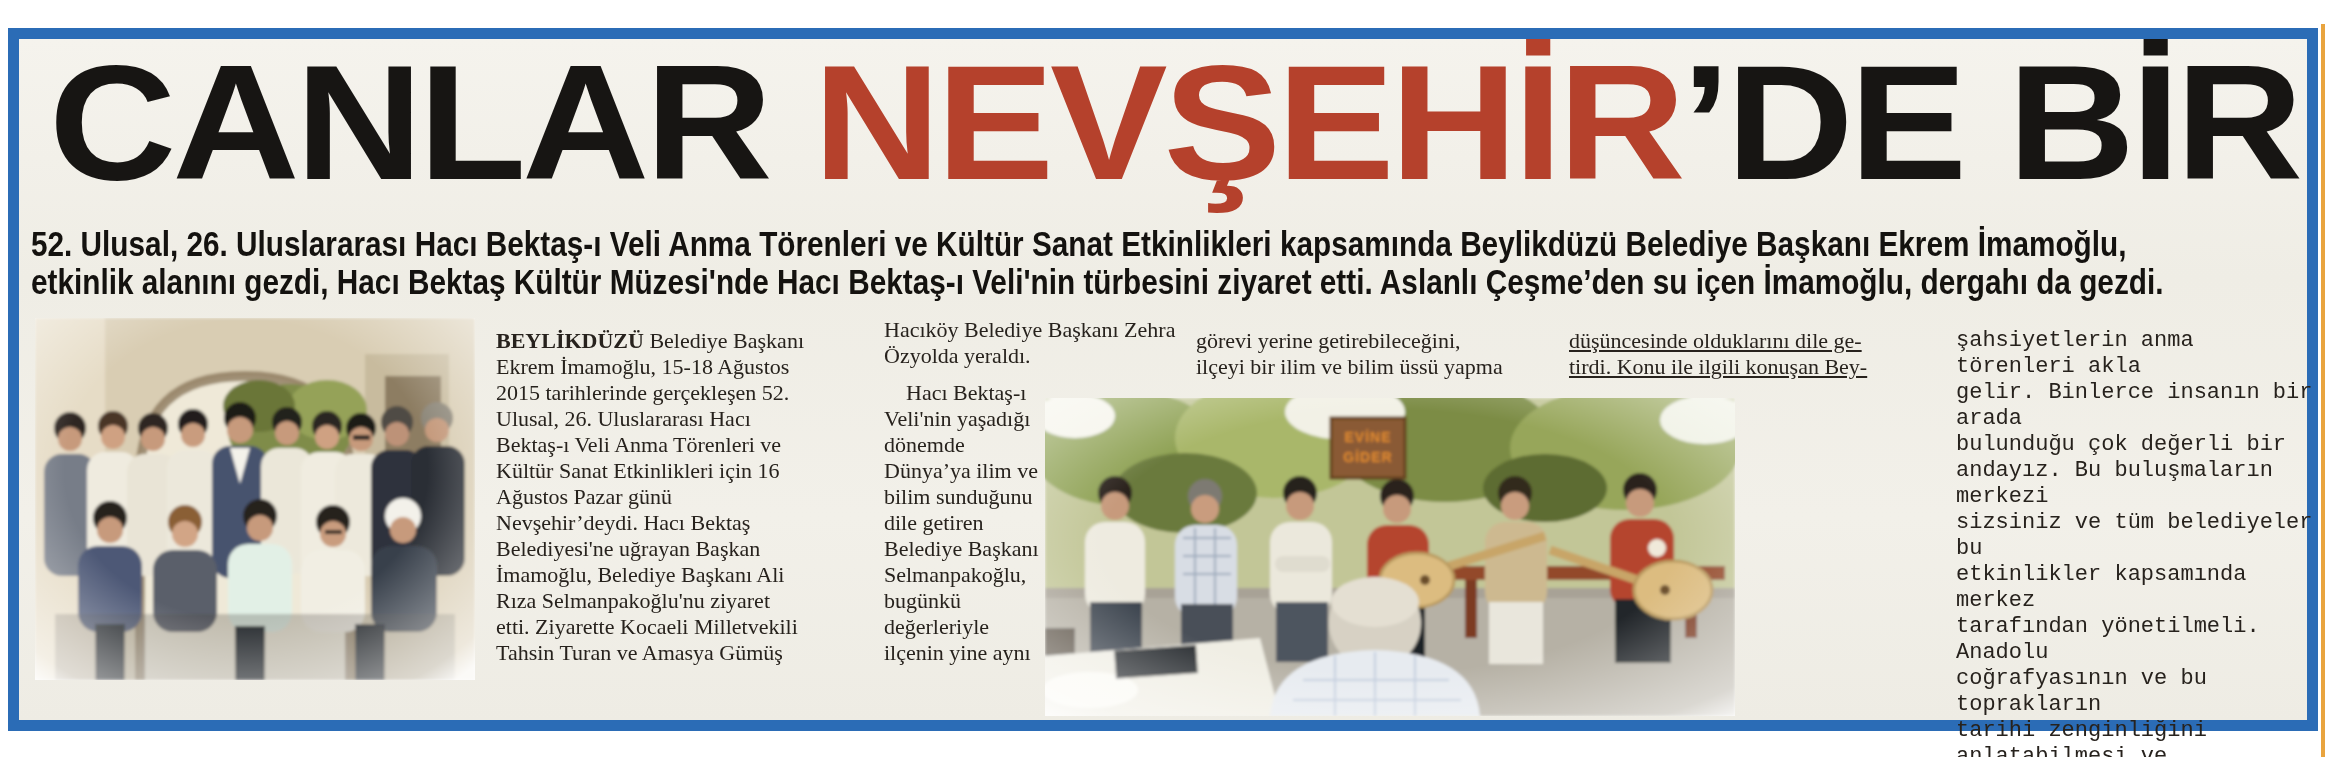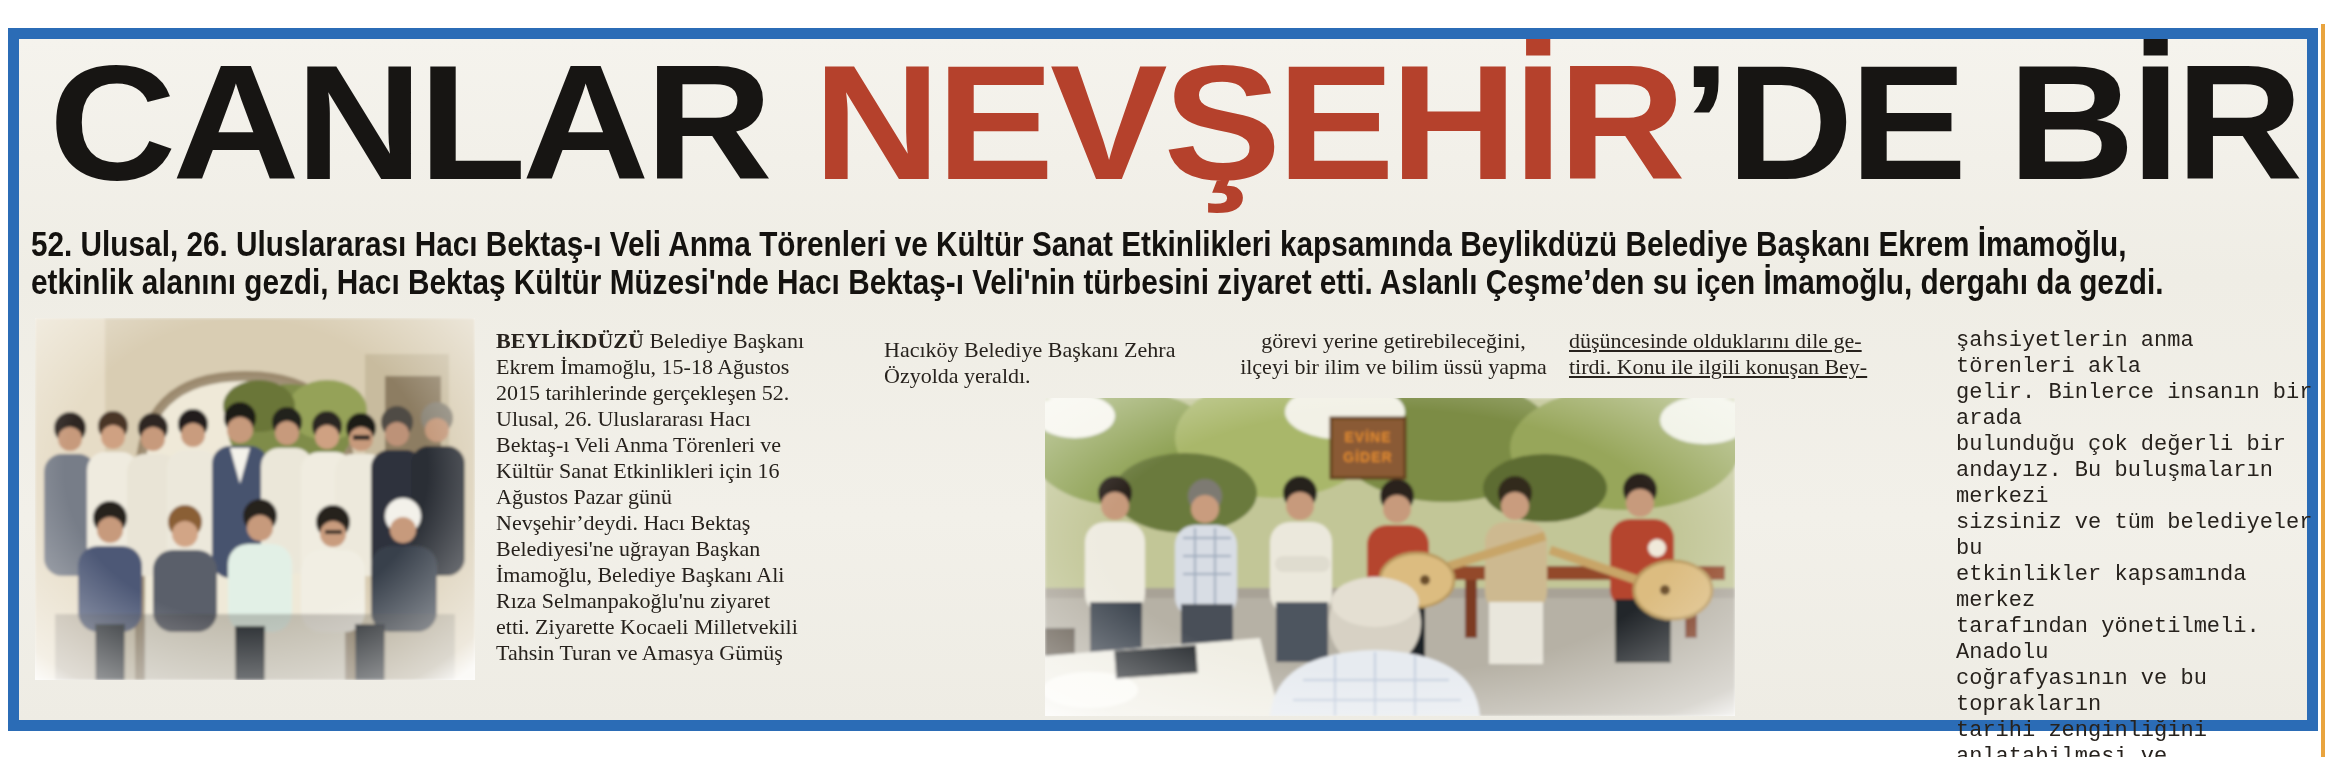--- a/index.html
+++ b/index.html
@@ -13,23 +13,23 @@
             font-family:"Liberation Sans", sans-serif;font-weight:700;font-size:210px;line-height:1.0;
             letter-spacing:-5px;color:#171513;transform:scale(0.84,0.78);transform-origin:0 0;}
   .headline .red{color:#b5412c;}
   .lines{white-space:pre-line;}
   .deck{position:absolute;left:12px;top:186px;margin:0;width:2690px;
         font-family:"Liberation Sans", sans-serif;font-weight:700;font-size:35px;line-height:38px;
         color:#14120f;transform:scaleX(0.85);transform-origin:0 0;}
   .col{position:absolute;margin:4px;font-size:22px;line-height:26px;color:#27221d;}
   .col b{font-weight:700;}
   .col1{left:473px;top:285px;width:382px;}
-  .col2a{left:861px;top:294px;width:320px;}
+  .col2a{left:861px;top:274px;width:320px;}
   .col2b{left:861px;top:337px;width:190px;}
-  .col3{left:1173px;top:285px;width:395px;text-align:center;}
+  .col3{left:1173px;top:285px;width:395px;}
   .col4a{left:1546px;top:285px;width:395px;text-decoration:underline;}
   .col4b{left:1724px;top:337px;width:200px;}
   .col5{left:1933px;top:285px;width:360px;font-family:Liberation Mono, monospace;}
   .photo{position:absolute;margin:0;padding:0;line-height:0;}
   .photo1{left:16px;top:279px;width:440px;height:362px;}
   .photo2{left:1026px;top:359px;width:690px;height:318px;}
 </style>
 </head>
 <body>
 
@@ -138,20 +138,31 @@
 Ağustos Pazar günü
 Nevşehir’deydi. Hacı Bektaş
 Belediyesi'ne uğrayan Başkan
 İmamoğlu, Belediye Başkanı Ali
 Rıza Selmanpakoğlu'nu ziyaret
 etti. Ziyarette Kocaeli Milletvekili
 Tahsin Turan ve Amasya Gümüş</span></p>
 
     <p class="col col2a lines">Hacıköy Belediye Başkanı Zehra
 Özyolda yeraldı.</p>
+    <p class="col col2b lines"> Hacı Bektaş-ı
+Veli'nin yaşadığı
+dönemde
+Dünya’ya ilim ve
+bilim sunduğunu
+dile getiren
+Belediye Başkanı
+Selmanpakoğlu,
+bugünkü
+değerleriyle
+ilçenin yine aynı</p>
 
     <figure class="photo photo2">
       <svg viewBox="0 0 690 318" width="690" height="318">
         <defs>
           <filter id="b2" x="-5%" y="-5%" width="110%" height="110%">
               <feGaussianBlur stdDeviation="1.7"></feGaussianBlur>
             </filter>
           <radialGradient id="v2" cx="50%" cy="45%" r="75%">
             <stop offset="55%" stop-color="#ffffff" stop-opacity="0"></stop>
             <stop offset="90%" stop-color="#ffffff" stop-opacity="0.5"></stop>

